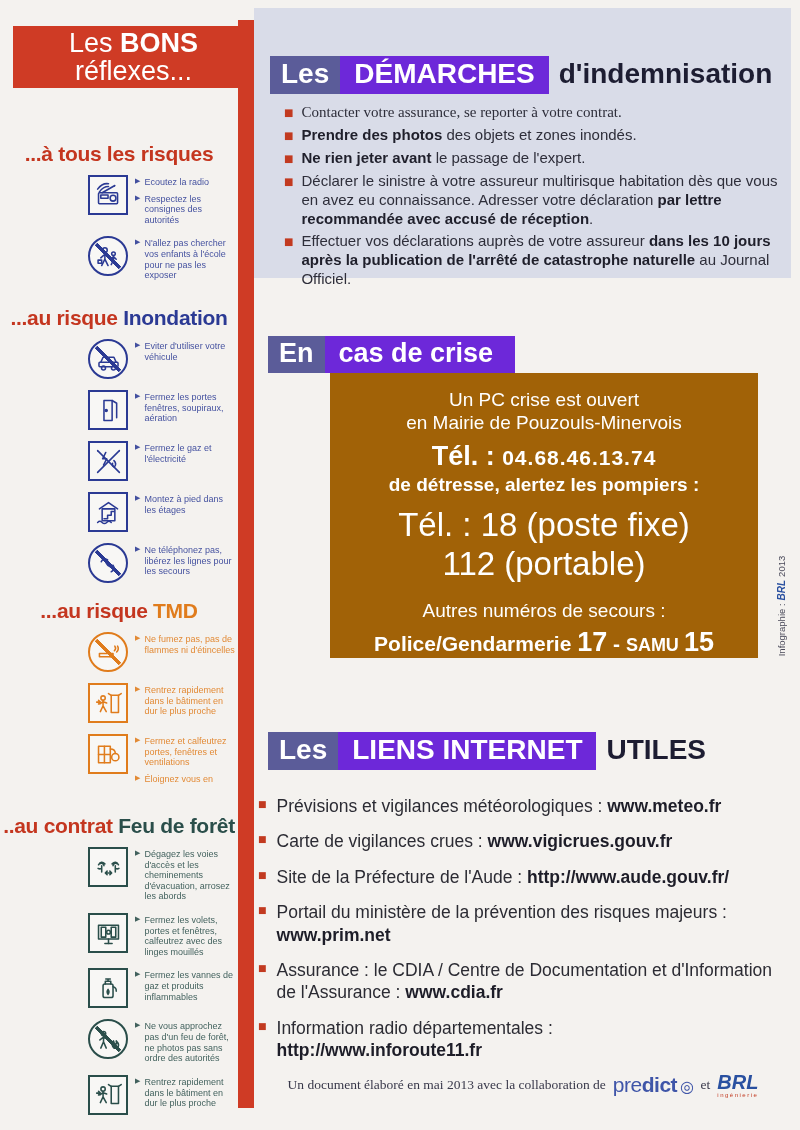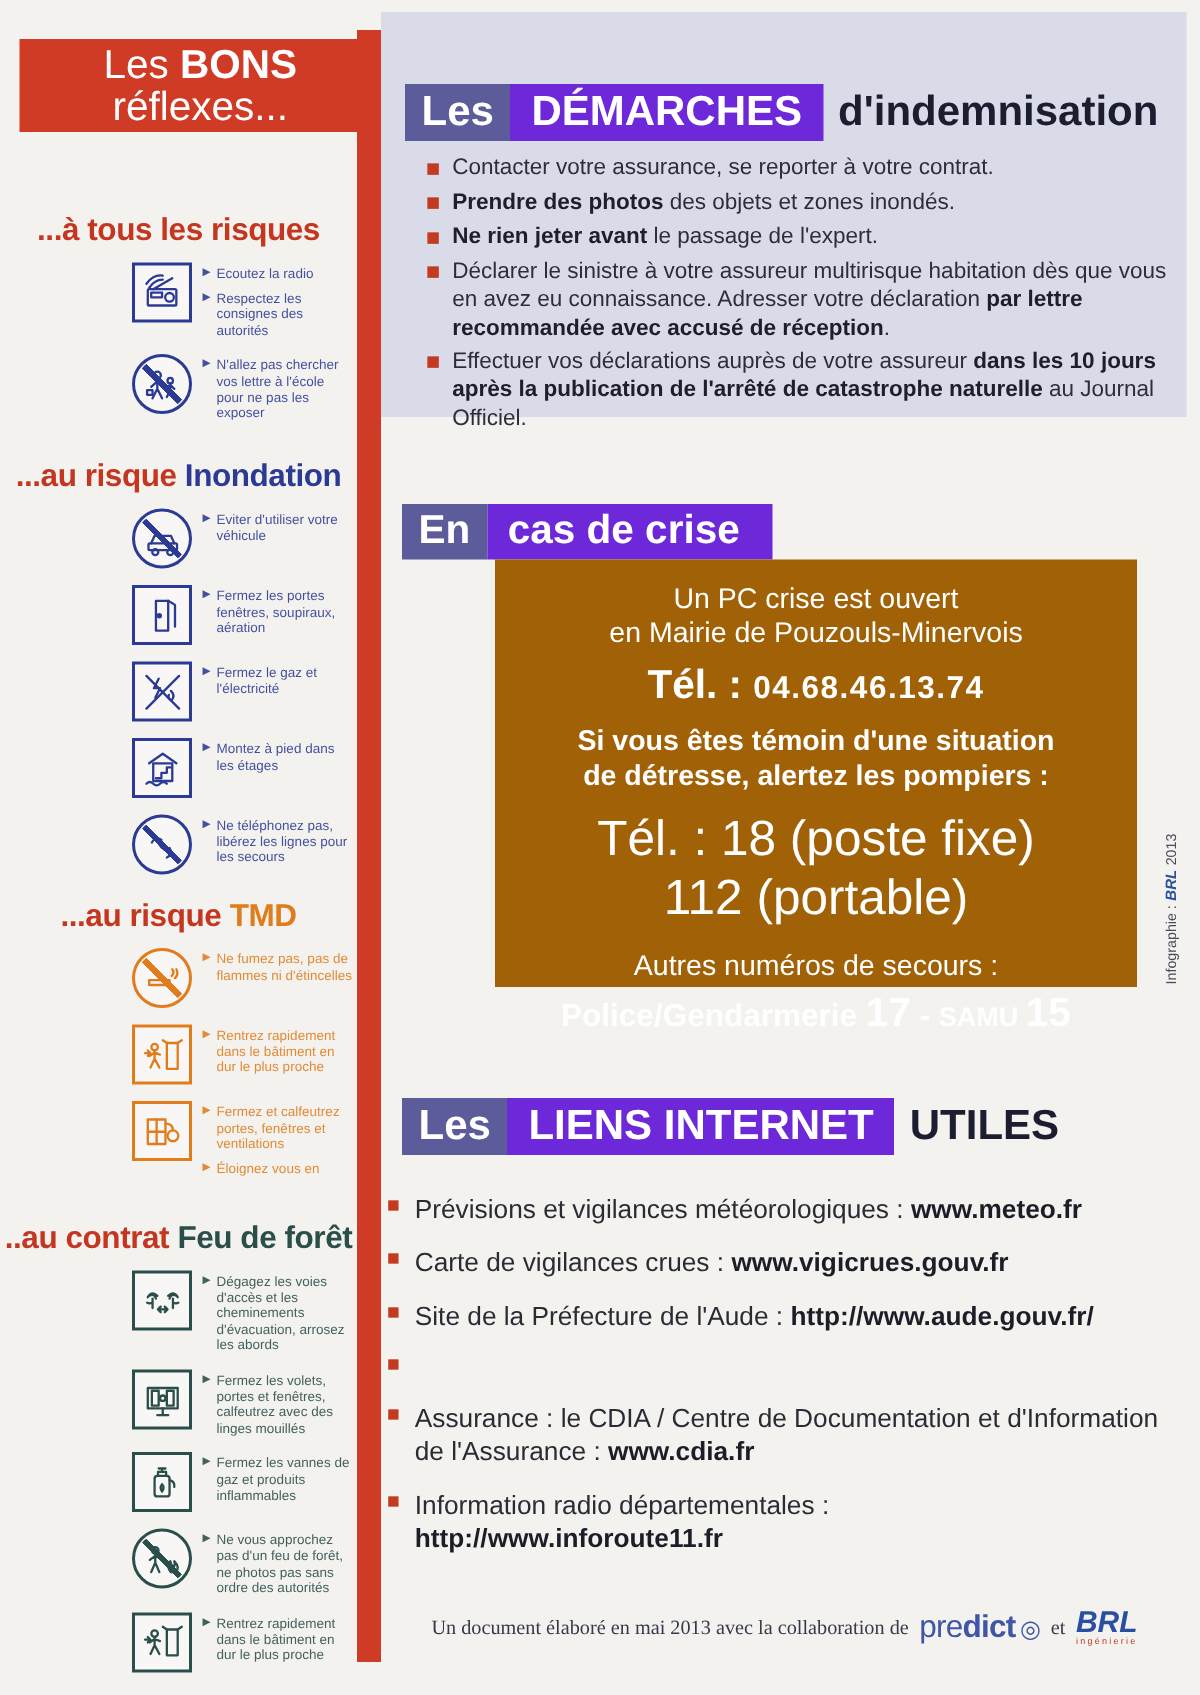--- a/index.html
+++ b/index.html
@@ -130,21 +130,21 @@
                   <circle cx="12" cy="9" r="2.6"></circle>
                   <path d="M12 12 v7 M12 13.5 l-4.5 4 M12 13.5 l4.5 3.5 M12 19 l-3.5 7 M12 19 l3.5 7"></path>
                   <circle cx="21.5" cy="13" r="2"></circle>
                   <path d="M21.5 15 v5 M21.5 16 l-3 3 M21.5 16 l3 3 M21.5 20 l-2.5 5 M21.5 20 l2.5 5"></path>
                   <rect x="4.5" y="20" width="4" height="3.4"></rect>
                 </svg>
               </span>
               <div class="sb-notes">
                 <div class="sb-note">
                   <span class="arrow">▶</span>
-                  <span>N'allez pas chercher vos lettre à l'école pour ne pas les exposer</span>
+                  <span>N'allez pas chercher vos enfants à l'école pour ne pas les exposer</span>
                 </div>
               </div>
             </div>
           </div>
         </section>
         <section class="sb-section sec-inondation" style="color: rgb(43, 58, 148);">
           <h2 class="sb-title"><span class="t-red">...au risque</span><span class="t-accent" style="color: rgb(43, 58, 148);"> Inondation</span></h2>
           <div class="sb-rows">
             <div class="sb-row">
               <span class="sb-icon circle no">
@@ -374,21 +374,21 @@
   </aside>
 
   <div class="hdr" id="hdr-demarches">
     <span class="hdr-les">Les</span>
       <span class="hdr-word">DÉMARCHES</span>
       <span class="hdr-rest">d'indemnisation</span>
   </div>
   <div id="demarches-bullets">
       <div class="bullet-row">
         <span class="sq">■</span>
-        <p style="margin: 0px;"><span>Contacter votre assurance, se reporter à votre contrat.</span></p>
+        <p style="margin: 0px; font-family: Liberation Serif, serif;"><span>Contacter votre assurance, se reporter à votre contrat.</span></p>
       </div>
       <div class="bullet-row">
         <span class="sq">■</span>
         <p style="margin: 0px;"><span class="b">Prendre des photos</span><span> des objets et zones inondés.</span></p>
       </div>
       <div class="bullet-row">
         <span class="sq">■</span>
         <p style="margin: 0px;"><span class="b">Ne rien jeter avant</span><span> le passage de l'expert.</span></p>
       </div>
       <div class="bullet-row">
@@ -402,21 +402,20 @@
     </div>
 
   <div class="hdr" id="hdr-crise">
     <span class="hdr-les">En</span>
       <span class="hdr-word">cas de crise</span>
   </div>
   <div class="redbox" id="crisis-box">
       <div class="crisis-line md">Un PC crise est ouvert</div>
       <div class="crisis-line md">en Mairie de Pouzouls-Minervois</div>
       <div class="crisis-line telrow"><span class="tel-big">Tél. : </span><span class="tel-num">04.68.46.13.74</span></div>
-      <div class="crisis-line mdb gap-sm">Si vous êtes témoin d'une situation</div>
       <div class="crisis-line mdb">de détresse, alertez les pompiers :</div>
       <div class="crisis-line big gap-sm">Tél. : 18 (poste fixe)</div>
       <div class="crisis-line big">112 (portable)</div>
       <div class="crisis-line md gap-md">Autres numéros de secours :</div>
       <div class="crisis-line mix"><span class="p-b21">Police/Gendarmerie </span><span class="p-b27">17</span><span class="p-b21"> - </span><span class="p-b18">SAMU </span><span class="p-b27">15</span></div>
     </div>
 
   <div class="hdr" id="hdr-liens">
     <span class="hdr-les">Les</span>
       <span class="hdr-word">LIENS INTERNET</span>
@@ -430,20 +429,21 @@
       <div class="link-row">
         <span class="sq">■</span>
         <p style="margin: 0px;"><span>Carte de vigilances crues : </span><span class="b">www.vigicrues.gouv.fr</span></p>
       </div>
       <div class="link-row">
         <span class="sq">■</span>
         <p style="margin: 0px;"><span>Site de la Préfecture de l'Aude : </span><span class="b">http://www.aude.gouv.fr/</span></p>
       </div>
       <div class="link-row">
         <span class="sq">■</span>
+        <p style="margin: 0px;"><span>Portail du ministère de la prévention des risques majeurs :</span><br><span class="b">www.prim.net</span></p>
       </div>
       <div class="link-row">
         <span class="sq">■</span>
         <p style="margin: 0px;"><span>Assurance : le CDIA / Centre de Documentation et d'Information de l'Assurance : </span><span class="b">www.cdia.fr</span></p>
       </div>
       <div class="link-row">
         <span class="sq">■</span>
         <p style="margin: 0px;"><span>Information radio départementales :</span><br><span class="b">http://www.inforoute11.fr</span></p>
       </div>
     </div>

